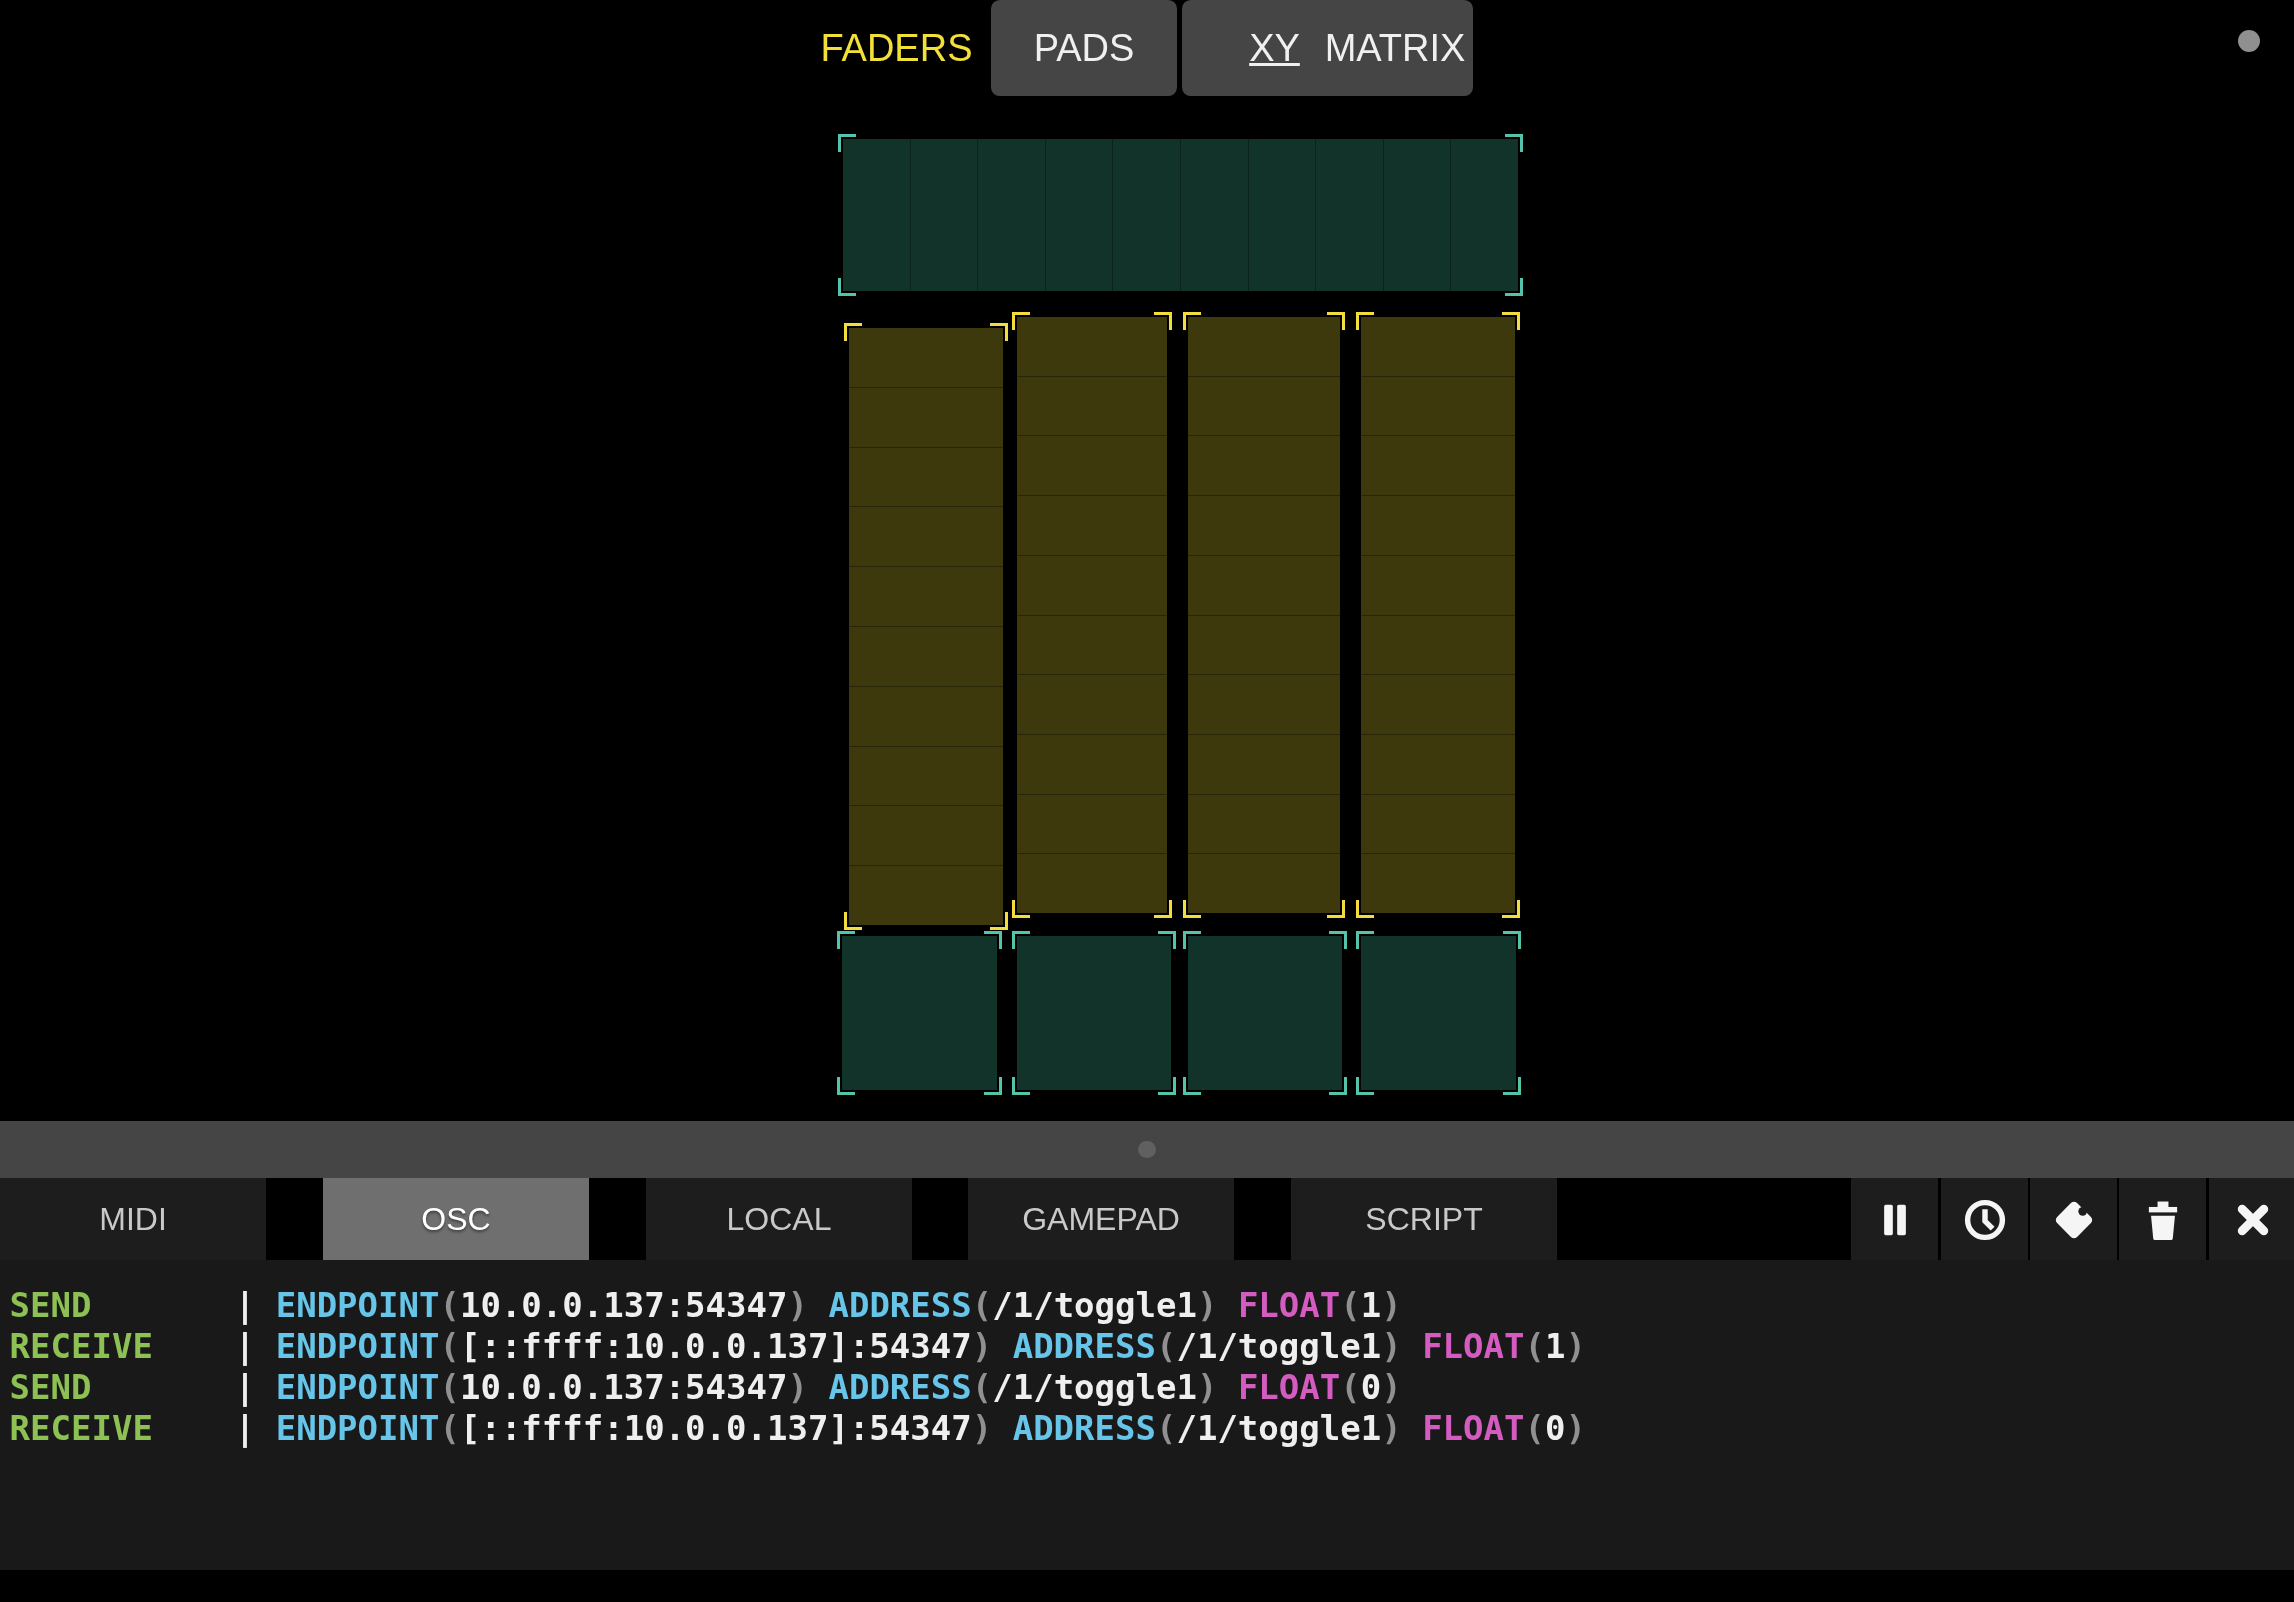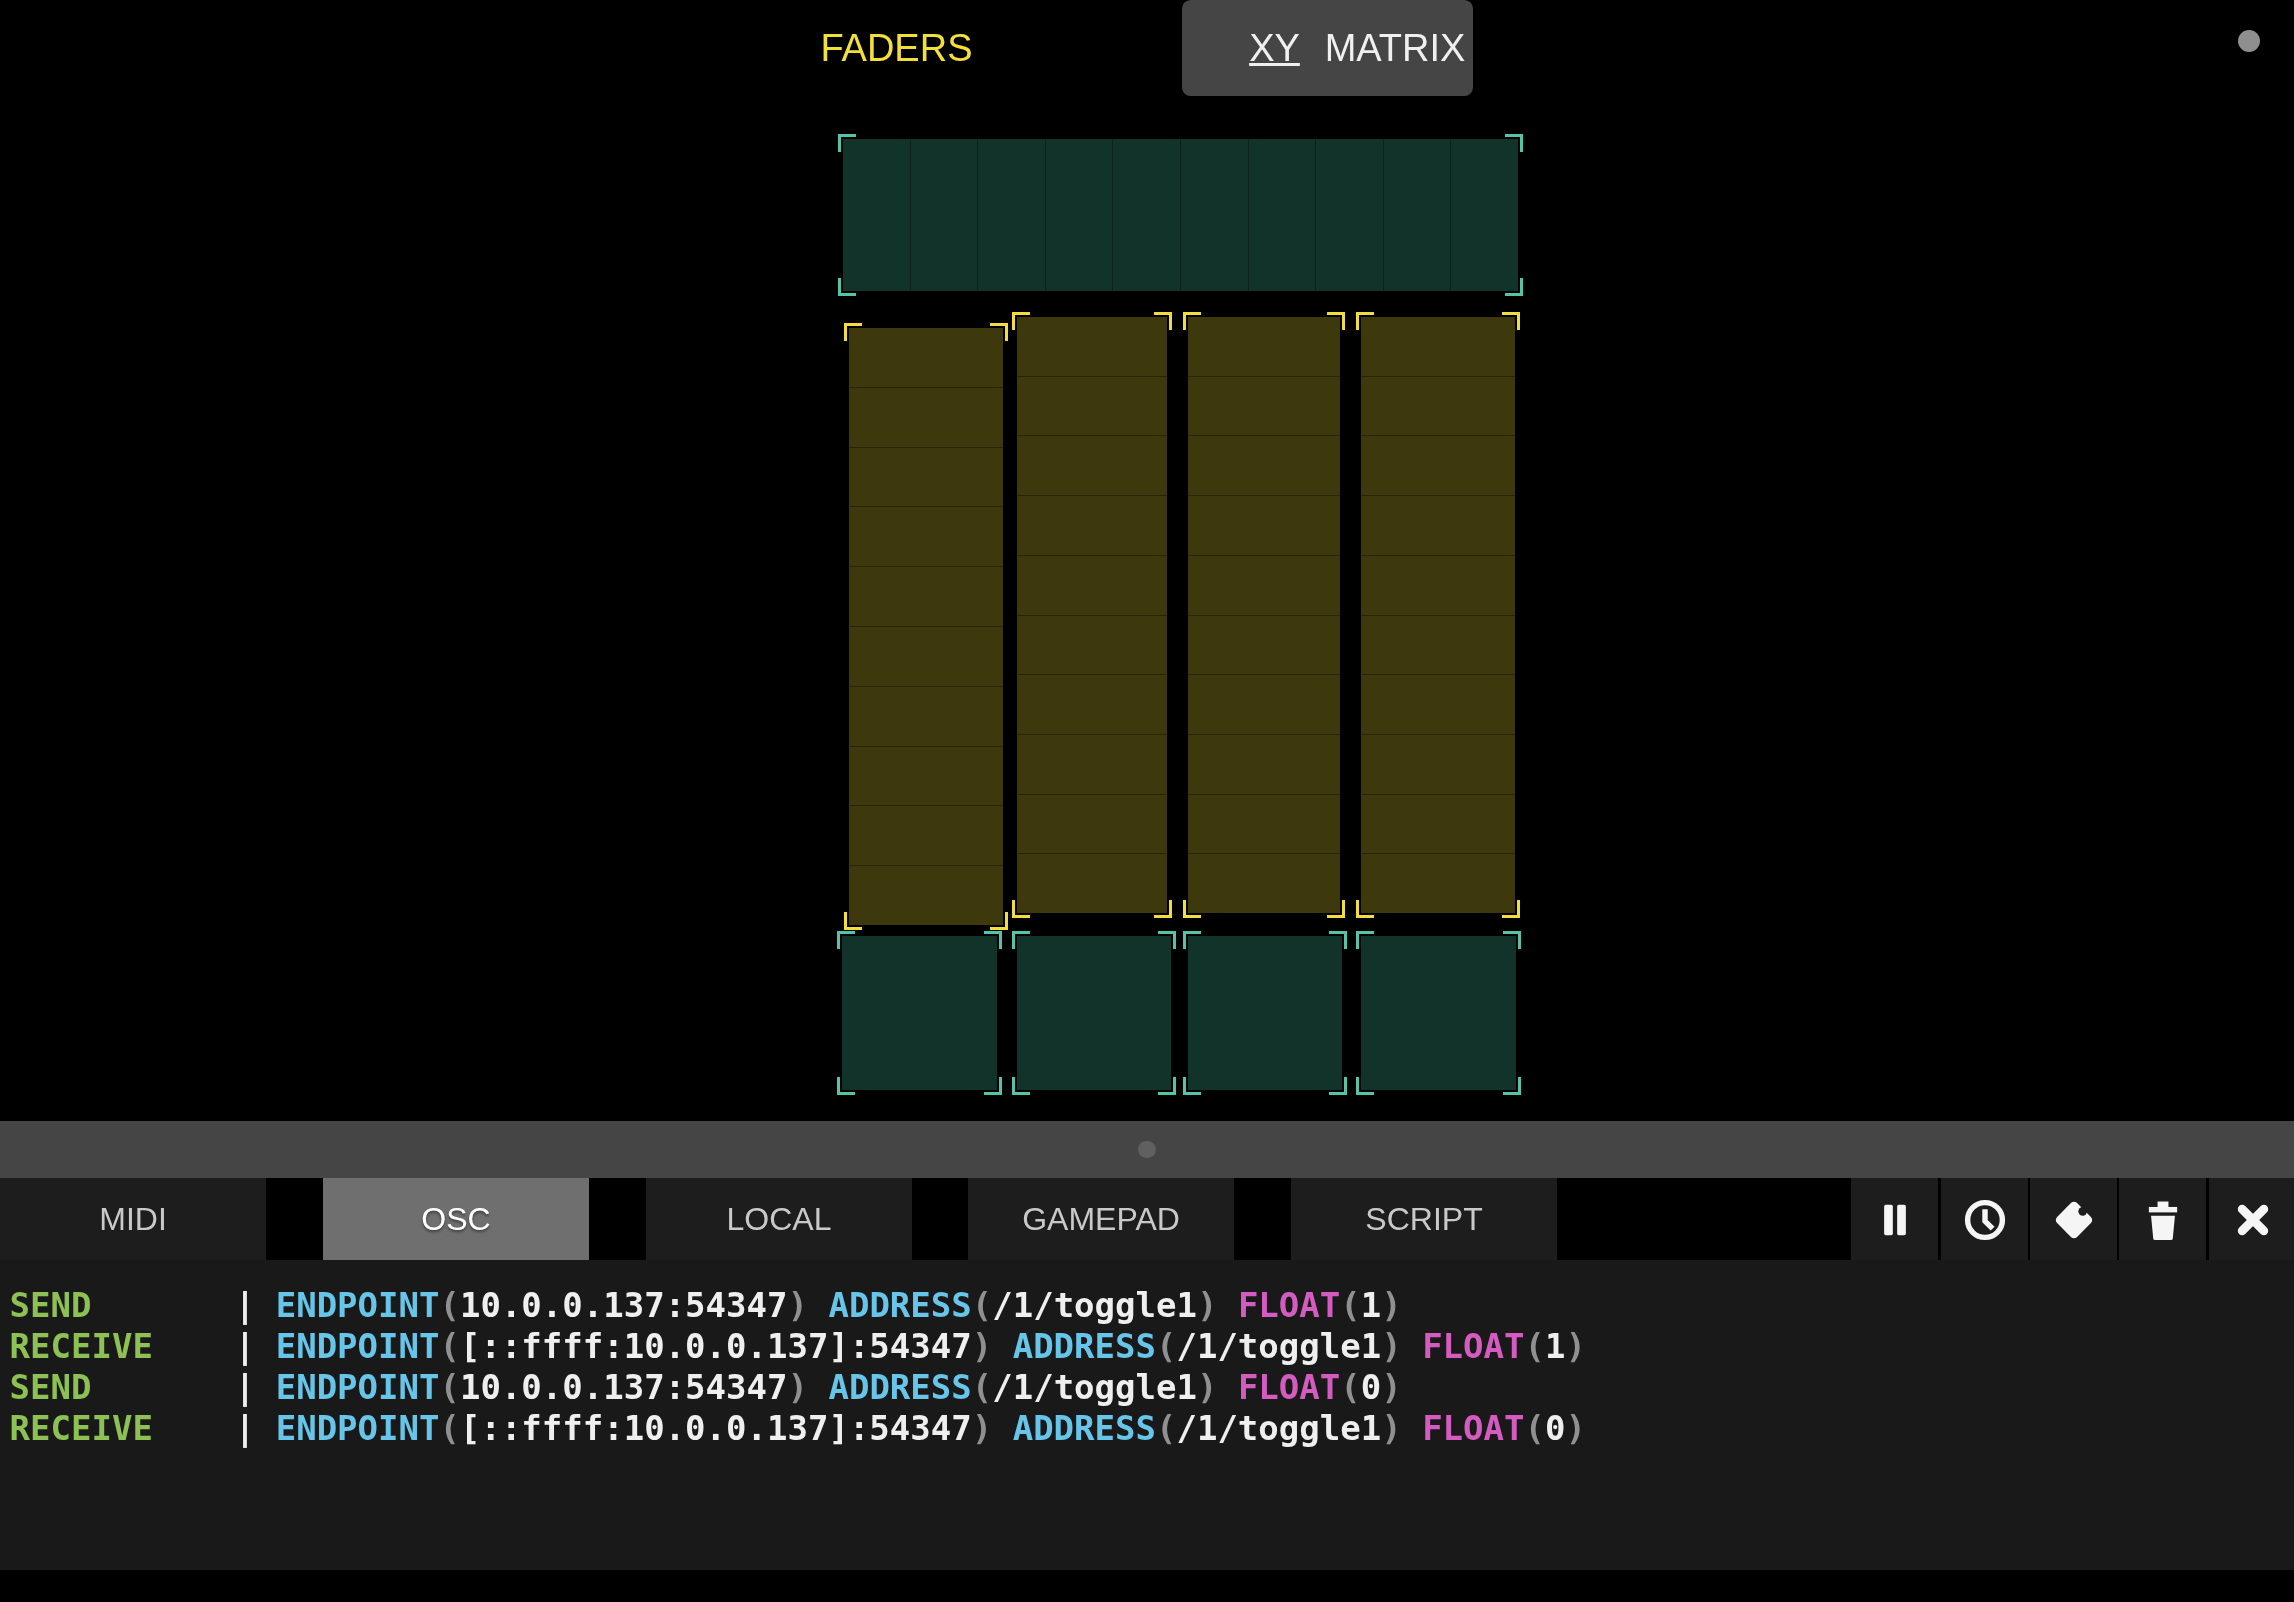--- a/index.html
+++ b/index.html
@@ -59,20 +59,21 @@
   .pr{color:var(--log-gray);}
   .tx{color:var(--log-white);}
   .fl{color:var(--log-magenta);}
 </style>
 </head>
 <body>
 
 <div class="screen">
 
   <div class="page-tab active" style="left:802px;width:189px;">FADERS</div>
+  <div class="page-tab button" style="left:991px;width:186px;">PADS</div>
   <div class="page-tab button" style="left:1182px;width:185px;text-decoration:underline;">XY</div>
   <div class="page-tab button" style="left:1317px;width:156px;">MATRIX</div>
   <div class="status-dot"></div>
 
   <div class="control teal tsel" data-dir="h" style="left:843px;top:139px;width:675px;height:152px;">
       <div class="brk">
         <span class="c tl"></span>
         <span class="c tr"></span>
         <span class="c bl"></span>
         <span class="c br"></span>

